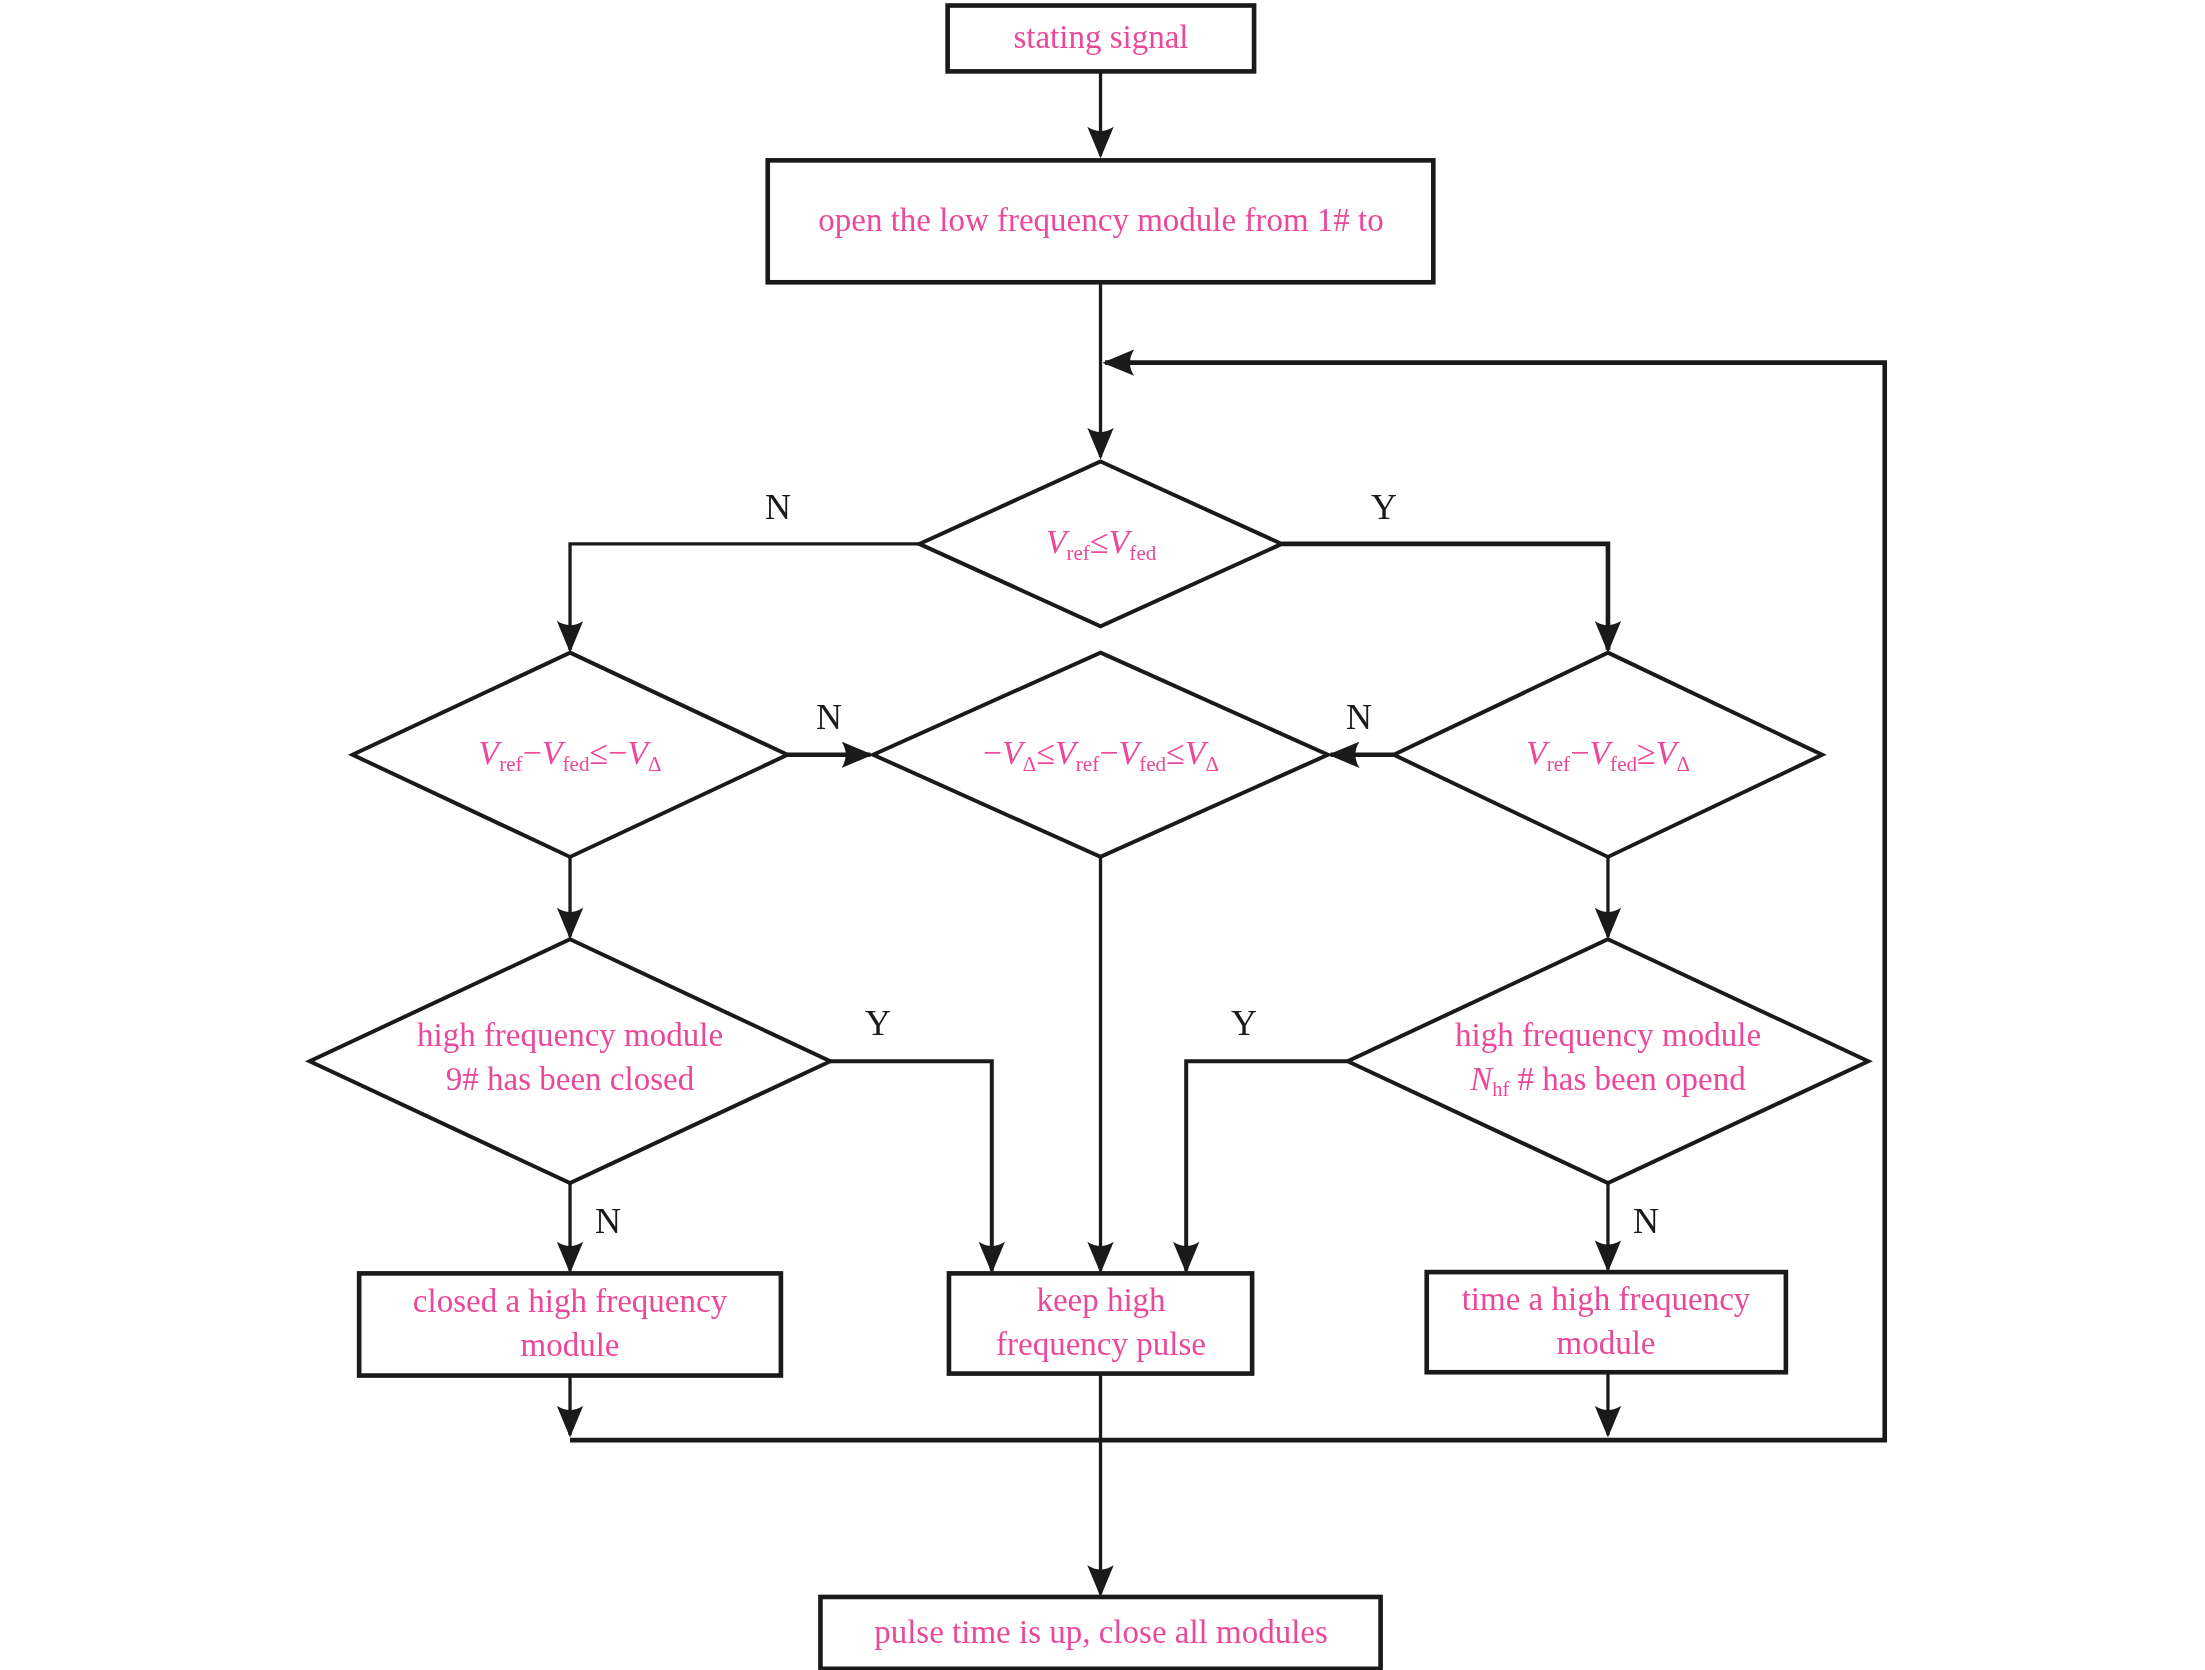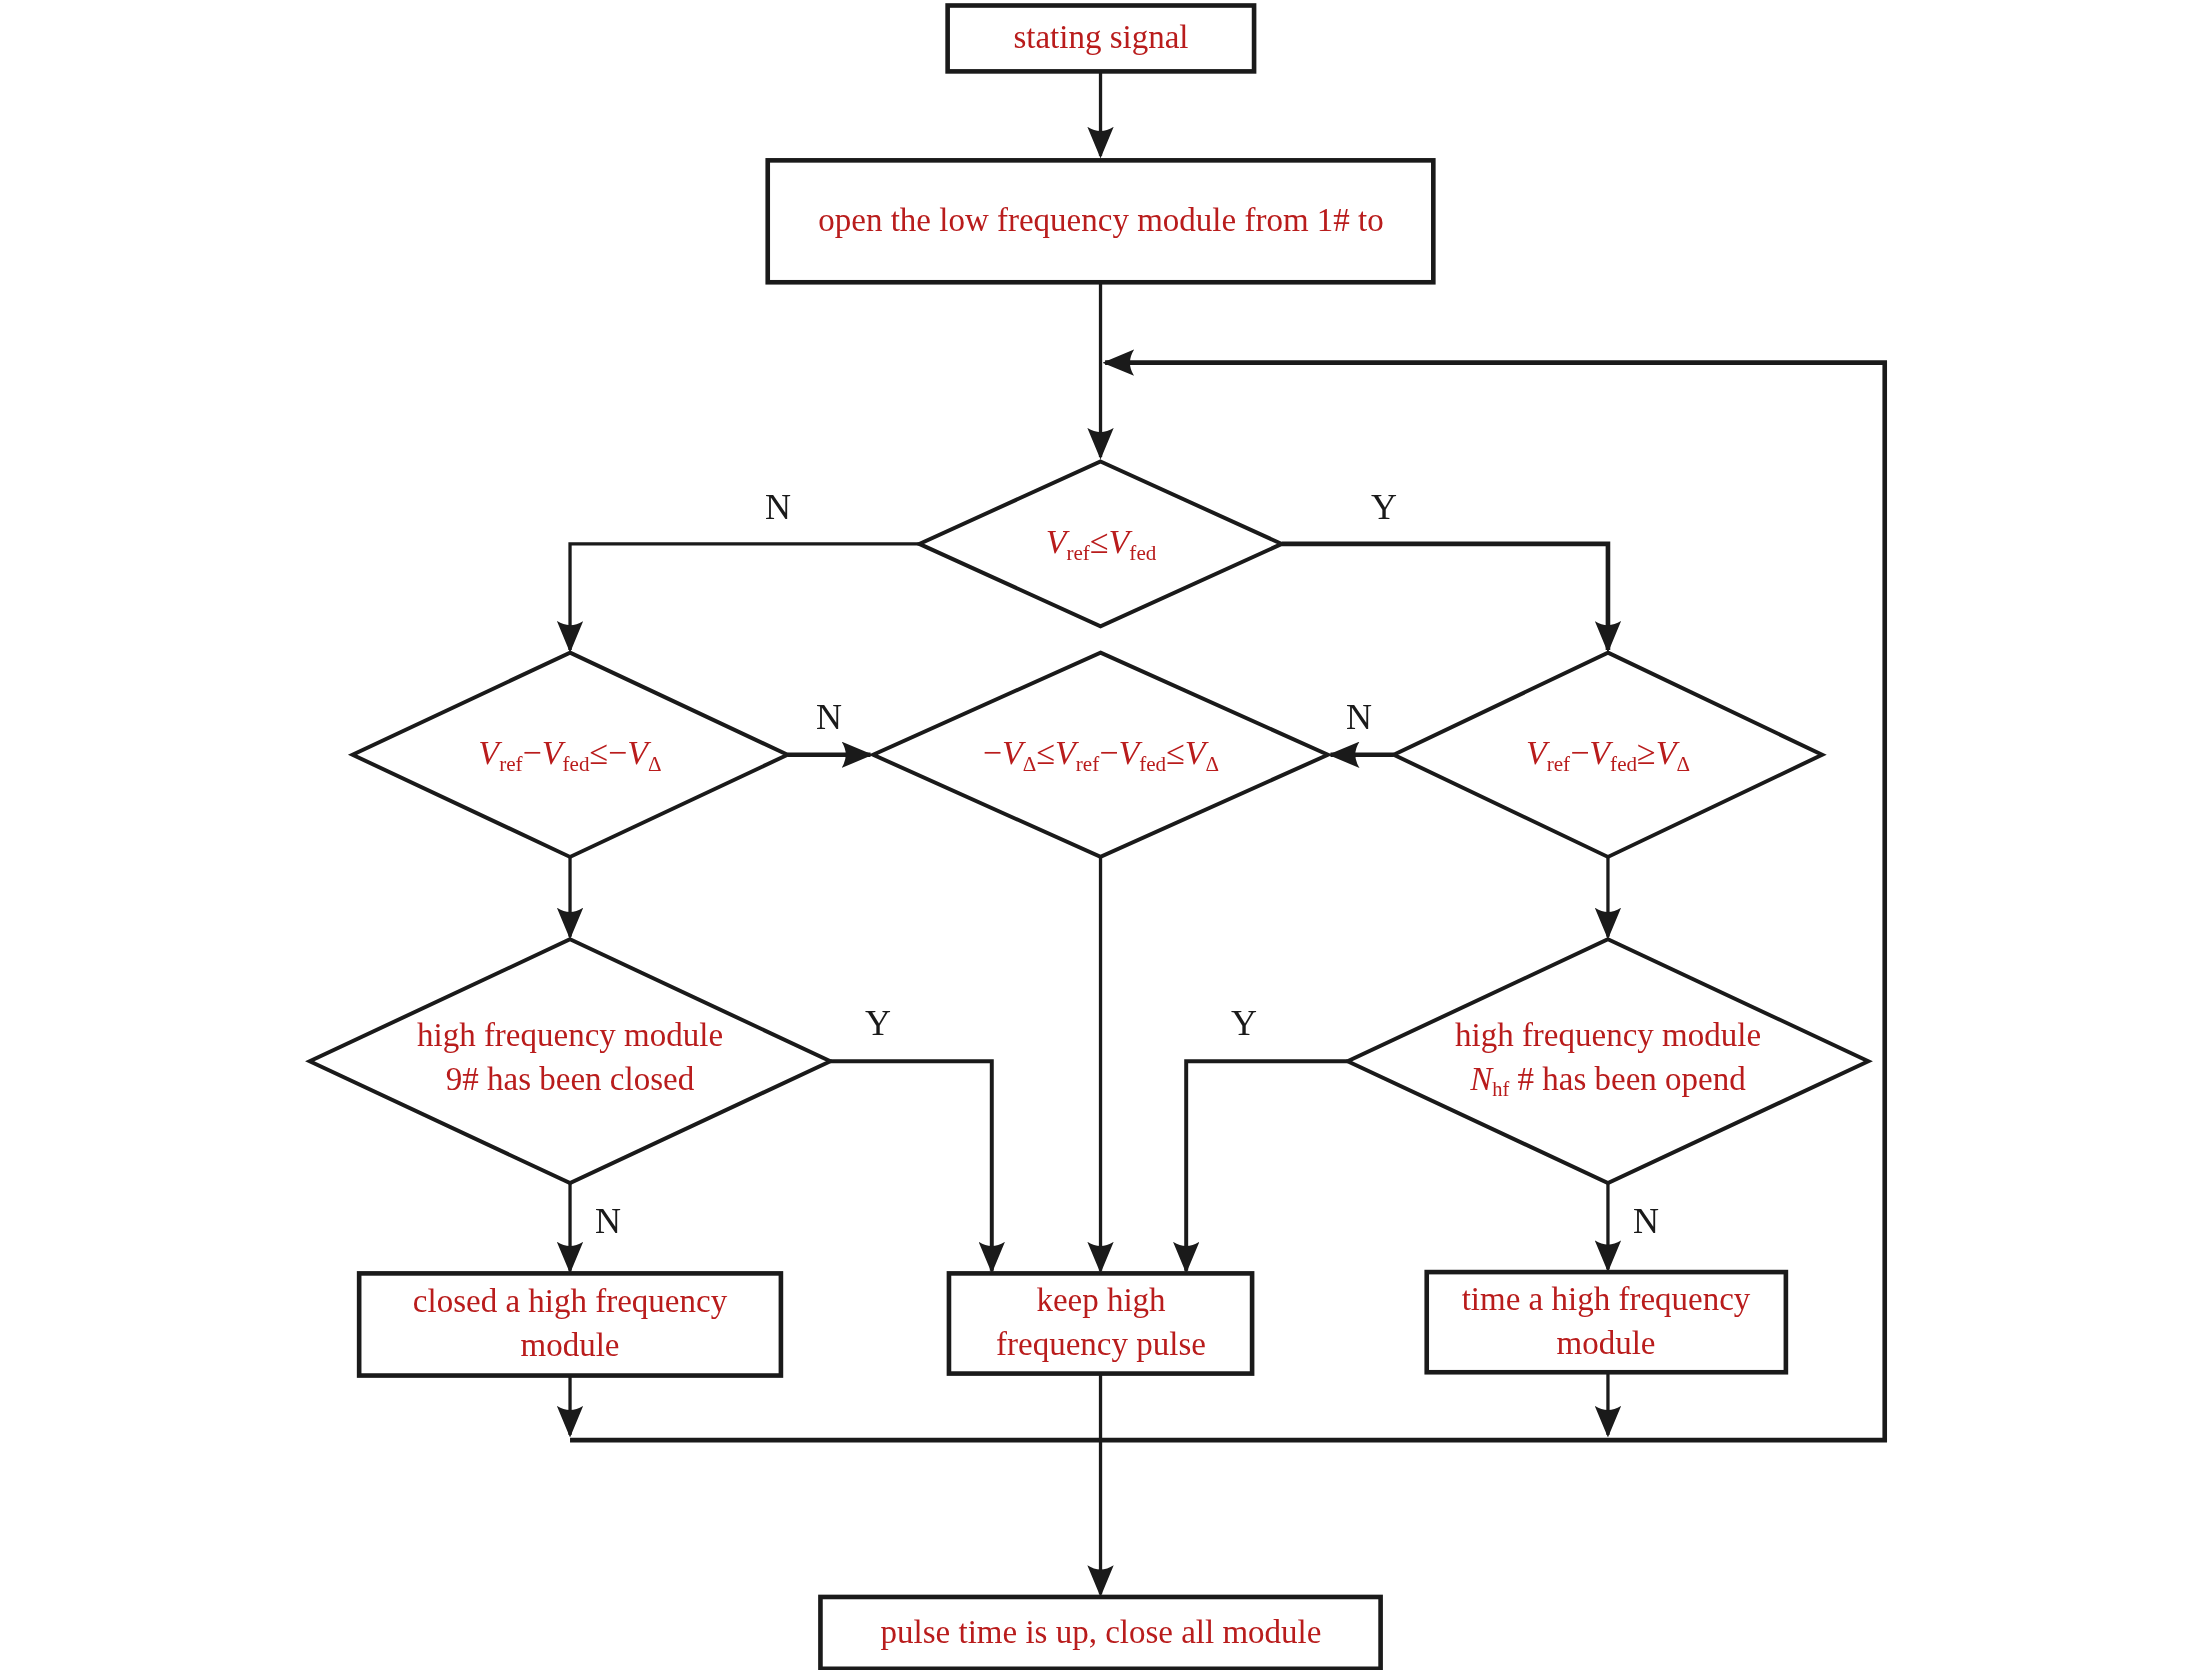--- a/index.html
+++ b/index.html
@@ -12,21 +12,21 @@
     overflow:hidden;
   }
   .wires{position:absolute;left:0;top:0;}
   .node-label{
     position:absolute;
     transform:translate(-50%,-50%);
     text-align:center;
     font-size:33px;
     line-height:1.32;
     white-space:nowrap;
-    color:#b91c1c;
+    color:#ec4899;
   }
   .formula{font-size:34px;text-align:right;}
   .node-label i{font-style:italic;}
   .node-label sub{
     font-style:normal;
     font-size:62%;
     line-height:0;
     vertical-align:baseline;
     position:relative;
     top:0.33em;
@@ -119,21 +119,21 @@
   <div class="node-label" style="left:1101px;top:1323px">
     <div>keep high</div>
     <div>frequency pulse</div>
   </div>
 
   <div class="node-label" style="left:1606px;top:1322px">
     <div>time a high frequency</div>
     <div>module</div>
   </div>
 
-  <div class="node-label" style="left:1101px;top:1633px">pulse time is up, close all module</div>
+  <div class="node-label" style="left:1101px;top:1633px">pulse time is up, close all modules</div>
 
   <div class="edge-label" style="left:778px;top:507px">N</div>
   <div class="edge-label" style="left:1384px;top:507px">Y</div>
   <div class="edge-label" style="left:829px;top:717px">N</div>
   <div class="edge-label" style="left:1359px;top:717px">N</div>
   <div class="edge-label" style="left:878px;top:1023px">Y</div>
   <div class="edge-label" style="left:1244px;top:1023px">Y</div>
   <div class="edge-label" style="left:608px;top:1221px">N</div>
   <div class="edge-label" style="left:1646px;top:1221px">N</div>
 

